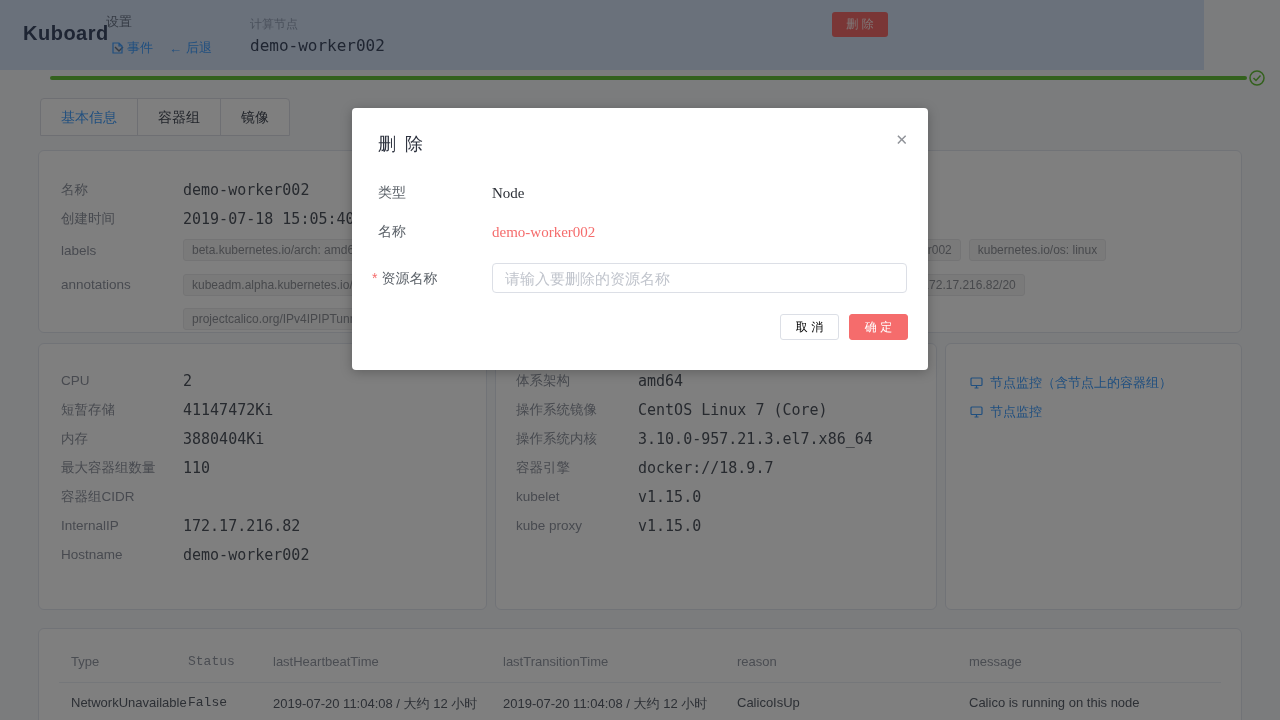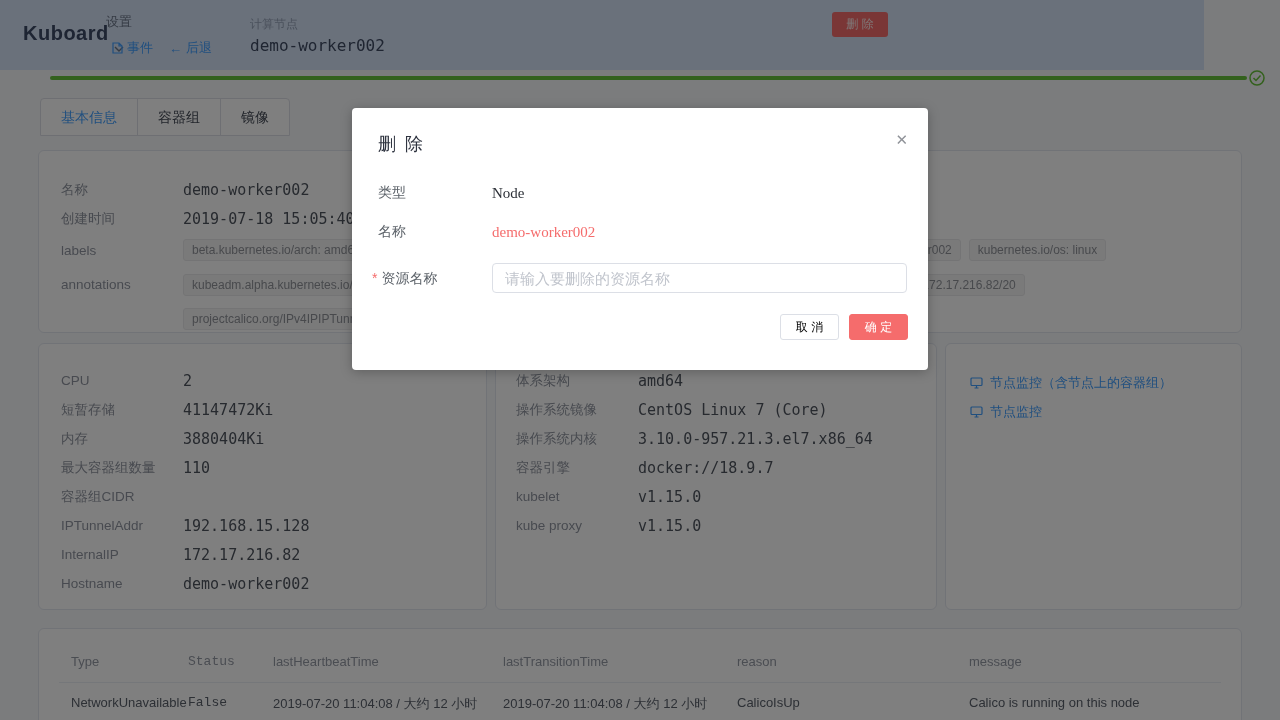--- a/index.html
+++ b/index.html
@@ -161,24 +161,20 @@
       </div>
     <div class="kv">
         <span class="k">最大容器组数量</span>
         <span class="v mono">110</span>
       </div>
     <div class="kv">
         <span class="k">容器组CIDR</span>
         <span class="v mono"></span>
       </div>
     <div class="kv">
-        <span class="k">IPTunnelAddr</span>
-        <span class="v mono">192.168.15.128</span>
-      </div>
-    <div class="kv">
         <span class="k">InternalIP</span>
         <span class="v mono">172.17.216.82</span>
       </div>
     <div class="kv">
         <span class="k">Hostname</span>
         <span class="v mono">demo-worker002</span>
       </div>
   </div>
 
   <div class="card card-system">

